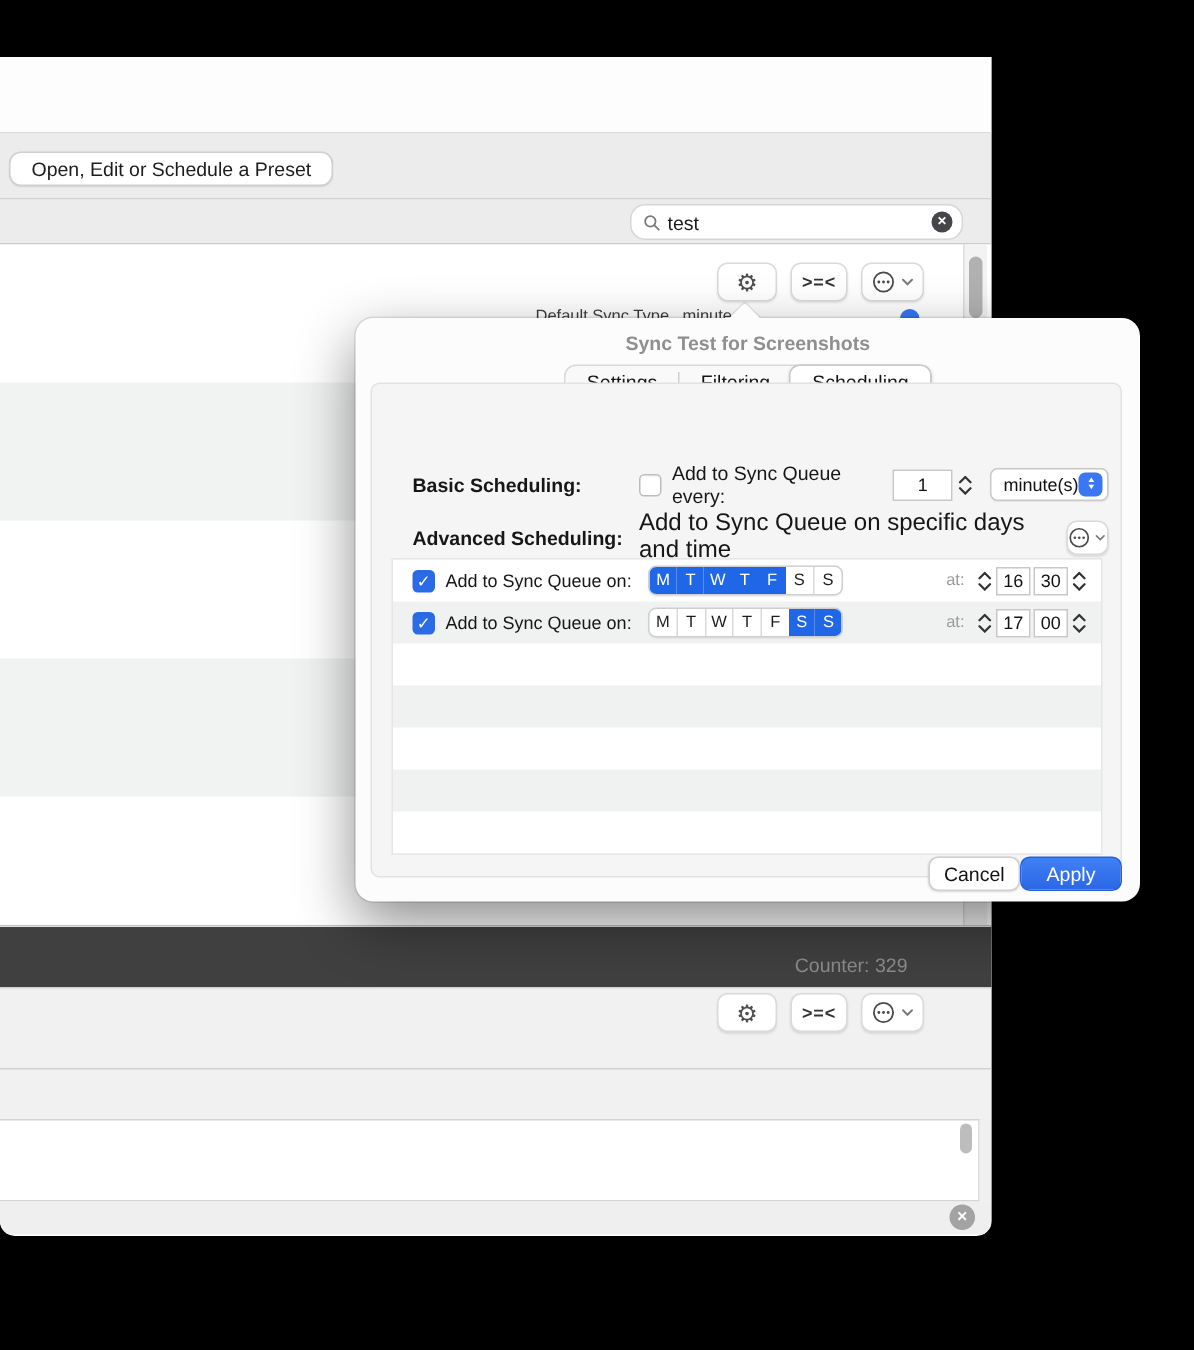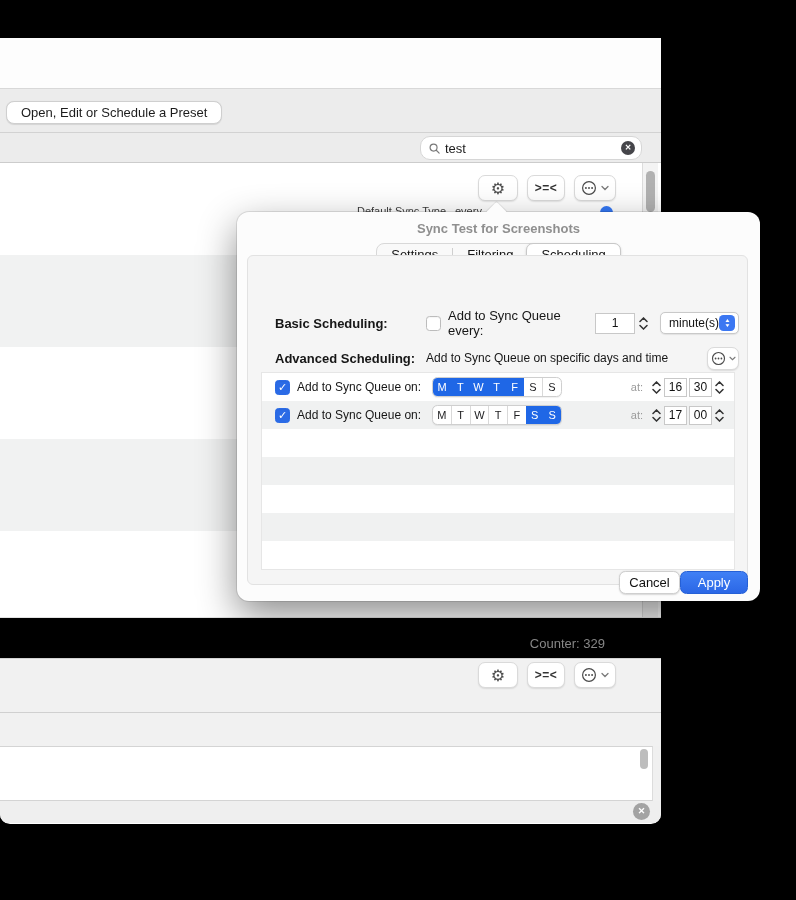--- a/index.html
+++ b/index.html
@@ -10,21 +10,21 @@
   
   .window { position:absolute; left:0; top:38px; width:661px; height:786px;
     background:#fff; border-radius:0 0 10px 10px; overflow:hidden; }
   .titlebar { height:51px; background:#fdfdfd; border-bottom:1px solid #d8d8d8; }
   .strip-a { height:44px; background:#ececec; border-bottom:1px solid #d2d2d2; position:relative; }
   .strip-b { height:30px; background:#ececec; border-bottom:1px solid #cccccc; position:relative; }
   .listarea { position:relative; height:454px; background:#fff; }
   .lrow { height:92px; }
   .lrow.alt { background:#f1f2f2; }
   .lrow.last { height:86px; }
-  .footer-strip { height:41px; background:#000000; border-top:1px solid #e2e2e2; position:relative; }
+  .footer-strip { height:41px; background:#404040; border-top:1px solid #e2e2e2; position:relative; }
   .toolbar2 { height:55px; background:#f1f1f1; border-top:1px solid #d4d4d4; border-bottom:1px solid #d0d0d0; position:relative; }
   .gapstrip { height:33px; background:#f1f1f1; }
   .textarea-strip { height:55px; background:#f0f0f0; position:relative; }
   .bottom-strip { height:22px; background:#efefef; position:relative; }
 
   .preset-btn { position:absolute; left:6px; top:12px; height:23px; padding:0 14px;
     background:#fff; border:1px solid #cfcfcf; border-radius:8px;
     box-shadow:0 .5px 1px rgba(0,0,0,.10); font-size:13px; color:#1c1c1c;
     display:inline-flex; align-items:center; }
 
@@ -86,21 +86,21 @@
   .tabsep { width:1px; height:13px; background:#cfcfcf; }
 
   .content-box { position:absolute; left:10px; top:43px; width:501px; height:330px;
     background:#f5f5f5; border:1px solid #e2e2e2; border-radius:6px; }
 
   .sched-row { position:absolute; left:14px; right:8px; display:flex; align-items:center;margin-left:13px; }
   .basic-row { top:54px; height:26px; }
   .adv-row { top:90px; height:24px; }
   .row-label { width:151px; font-size:13px; font-weight:600; color:#161616; flex:none; }
   .plain-13 { font-size:13px; color:#161616; }
-  .plain-12 { font-size:12px; color:#161616; }
+  .plain-12 { font-size:16px; color:#161616; }
 
   .cb { width:15px; height:15px; border:1px solid #bcbcbc; border-radius:3.5px; background:#fff;
     flex:none; display:flex; align-items:center; justify-content:center;
     box-shadow:inset 0 1px 1px rgba(0,0,0,.04); }
   .cb .mark { display:none; color:#fff; font-size:11px; font-weight:bold; line-height:1;
     font-family:"DejaVu Sans",sans-serif; }
   .cb.checked { background:#2b6be6; border-color:#2b6be6; }
   .cb.checked .mark { display:block; }
 
   .numfield { height:21px; background:#fff; border:1px solid #c8c8c8; font-size:12px;
@@ -167,21 +167,21 @@
 
     <div class="listarea">
       <div class="lrow"></div>
       <div class="lrow alt"></div>
       <div class="lrow"></div>
       <div class="lrow alt"></div>
       <div class="lrow last"></div>
 
       <div class="partial-row">
         <span class="pl">Default Sync Type</span>
-        <span class="pr">every</span>
+        <span class="pr">minute</span>
         <span class="partial-badge"></span>
       </div>
 
       <div class="mini-toolbar top">
         <span class="tbtn gear">
           <span>⚙</span>
         </span>
         <span class="tbtn match">
           <span>&gt;=&lt;</span>
         </span>

